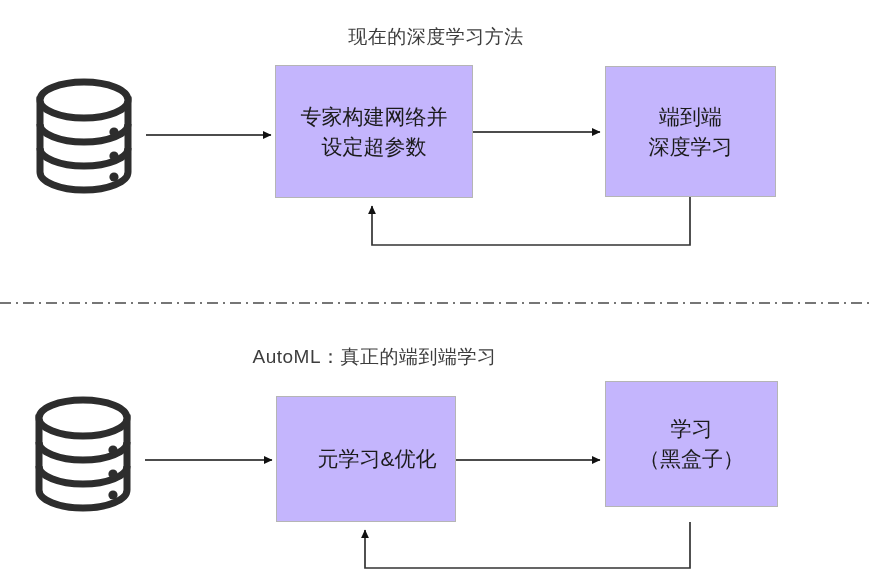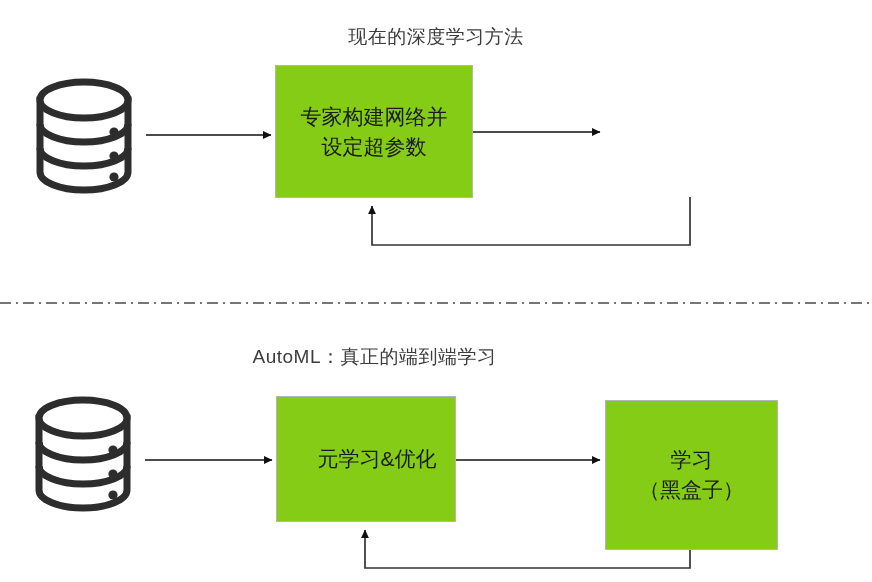--- a/index.html
+++ b/index.html
@@ -40,34 +40,34 @@
   }
   #title-bottom {
     left: 0;
     top: 345px;
     width: 749px;
   }
   .proc-box {
     position: absolute;
     box-sizing: border-box;
     border: 1.3px solid #b5b5b5;
-    background: #84cc16;
+    background: #c4b5fd;
     display: flex;
     align-items: center;
     justify-content: center;
     text-align: center;
     color: #1b1b1b;
     font-size: 21px;
     line-height: 30px;
     white-space: pre-line;
   }
   #box-expert   { left: 275px; top: 65px;  width: 198px; height: 133px; }
   #box-e2e      { left: 605px; top: 66px;  width: 171px; height: 131px; }
   #box-meta     { left: 276px; top: 396px; width: 180px; height: 126px; padding-left: 22px; }
-  #box-blackbox { left: 605px; top: 400px; width: 173px; height: 150px; }
+  #box-blackbox { left: 605px; top: 381px; width: 173px; height: 126px; }
 
   .db-icon {
     position: absolute;
   }
 </style>
 </head>
 <body>
 
 <div id="canvas">
 
@@ -130,19 +130,21 @@
     <circle cx="84" cy="103" r="4.6" fill="#2d2d2d"></circle>
   </svg>
 
   <div class="title" id="title-top">现在的深度学习方法</div>
 
   <div class="title" id="title-bottom">AutoML：真正的端到端学习</div>
 
   <div class="proc-box" id="box-expert">专家构建网络并
 设定超参数</div>
 
+  <div class="proc-box" id="box-e2e">端到端
+深度学习</div>
 
   <div class="proc-box" id="box-meta">元学习&amp;优化</div>
 
   <div class="proc-box" id="box-blackbox">学习
 （黑盒子）</div>
 
 </div>
 
 </body></html>

